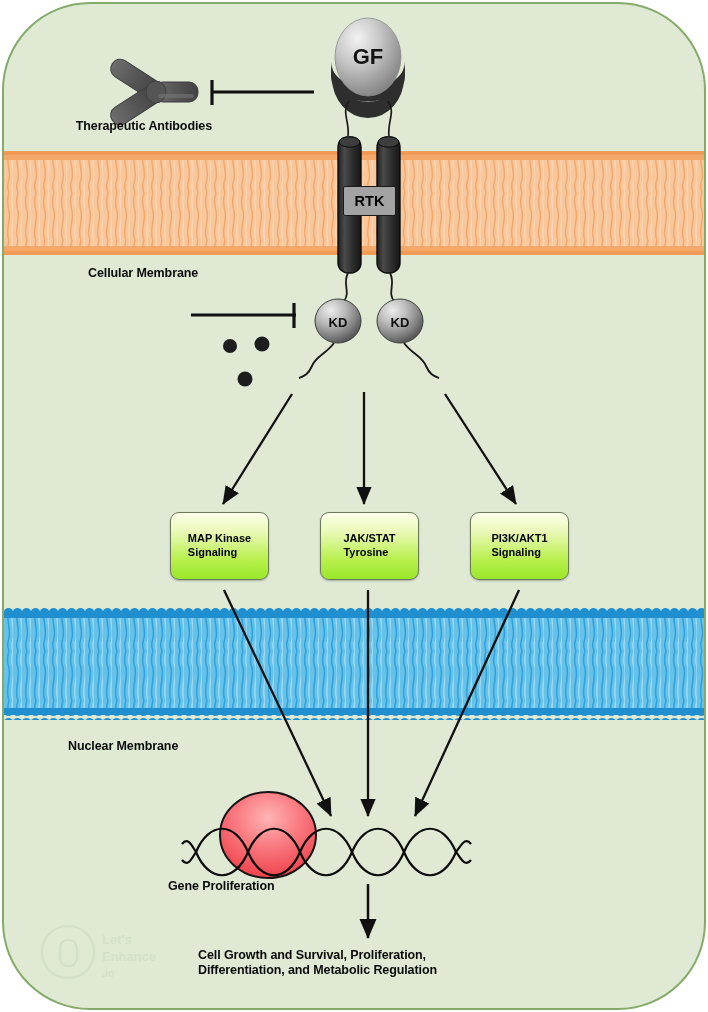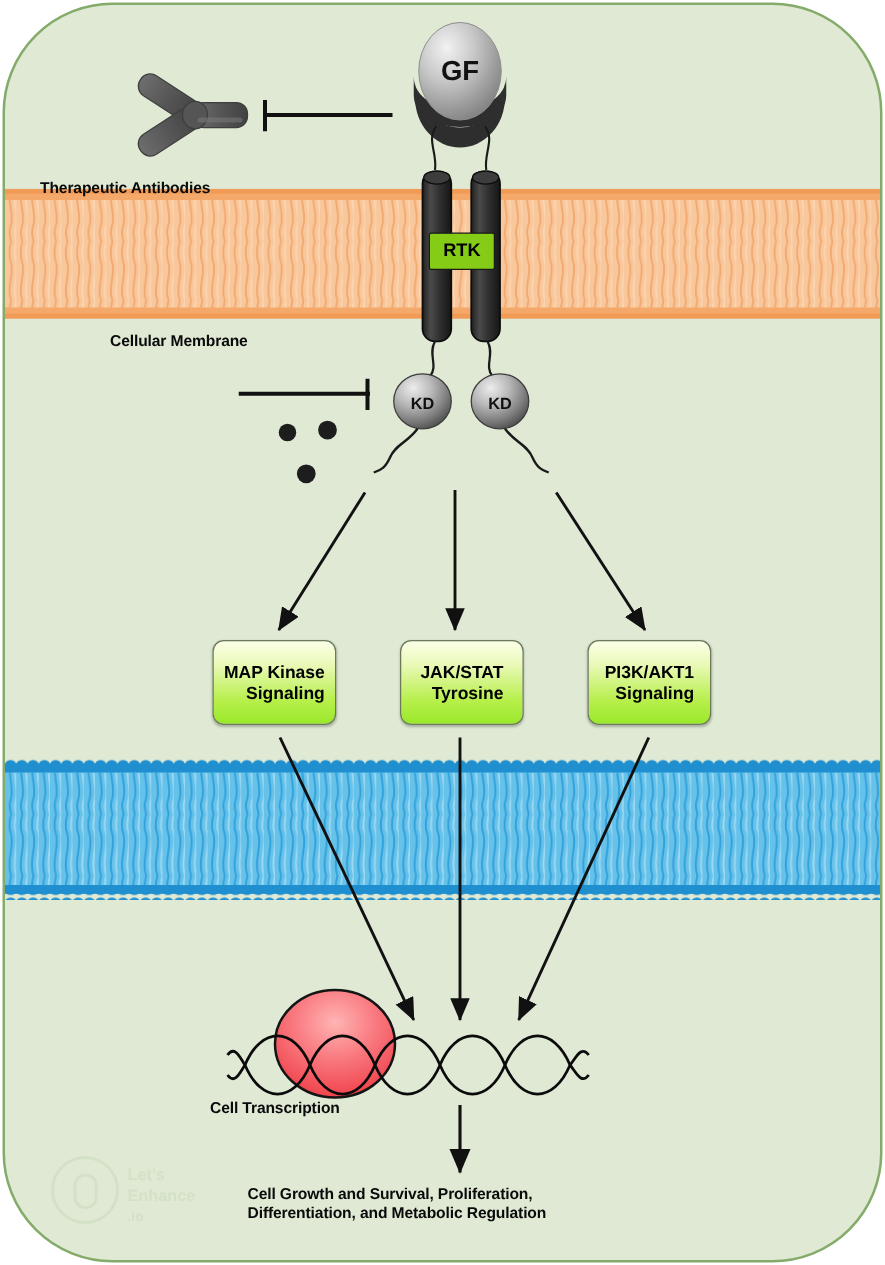--- a/index.html
+++ b/index.html
@@ -40,21 +40,21 @@
   .lbl {
     position: absolute;
     font-family: "Liberation Sans", sans-serif;
     font-weight: bold;
     color: #0a0a0a;
     line-height: 1.22;
     white-space: pre;
     letter-spacing: -0.1px;
   }
   .lbl-center { }
-  .lbl-left { text-align: left; margin-top: 24px; }
+  .lbl-left { text-align: right; }
 
   
   .membrane {
     position: absolute;
     left: 0;
     width: 708px;
   }
   #cell-membrane {
     top: 147px;
     height: 105px;
@@ -74,38 +74,38 @@
     background: linear-gradient(to bottom, #fbffe8 0%, #eaf9b8 28%, #b7ef4b 72%, #9ae82a 100%);
     box-shadow: 0 1px 2px rgba(0,0,0,0.25);
     display: flex;
     align-items: center;
     justify-content: center;
     box-sizing: border-box;
   }
   .path-box-text {
     font-family: "Liberation Sans", sans-serif;
     font-weight: bold;
-    font-size: 14px;
+    font-size: 11px;
     color: #000;
-    text-align: right;
+    text-align: left;
     line-height: 1.25;
     white-space: pre;
   }
   #box-mapk { left: 166px; top: 508px; }
   #box-jak  { left: 316px; top: 508px; }
   #box-pi3k { left: 466px; top: 508px; }
 
   
   #rtk-label {
     position: absolute;
     left: 339px;
     top: 182px;
     width: 53px;
     height: 30px;
-    background: #84cc16;
+    background: #a3a3a3;
     border: 1.4px solid #1a1a1a;
     border-radius: 2px;
     display: flex;
     align-items: center;
     justify-content: center;
     box-sizing: border-box;
     z-index: 6;
   }
   #rtk-label span {
     font-family: "Liberation Sans", sans-serif;
@@ -179,20 +179,21 @@
         </defs>
         <rect x="0" y="5" width="708" height="103" fill="#67c2ea"></rect>
         <rect x="0" y="11" width="708" height="46" fill="url(#nm-tails-top)"></rect>
         <rect x="0" y="57" width="708" height="46" fill="url(#nm-tails-bot)"></rect>
         <rect x="0" y="0" width="708" height="11" fill="url(#nm-heads-top)"></rect>
         <rect x="0" y="102" width="708" height="11" fill="url(#nm-heads-bot)"></rect>
         <rect x="0" y="4" width="708" height="7" fill="#1f8fcf"></rect>
         <rect x="0" y="101" width="708" height="7" fill="#1f8fcf"></rect>
       </svg>
     </div>
+    <div class="lbl lbl-center" id="nuclear-membrane-label" style="left:64px; top:735px; width:212px; font-size:12.5px;">Nuclear Membrane</div>
 
     <svg class="svg-layer" viewBox="0 0 708 1012">
       <defs>
         <radialGradient id="gf-grad" cx="34%" cy="26%" r="78%">
           <stop offset="0%" stop-color="#f2f2f2"></stop>
           <stop offset="42%" stop-color="#c9c9c9"></stop>
           <stop offset="78%" stop-color="#9d9d9d"></stop>
           <stop offset="100%" stop-color="#838383"></stop>
         </radialGradient>
         <radialGradient id="kd-grad" cx="34%" cy="26%" r="80%">
@@ -332,21 +333,21 @@
       </g>
     </svg>
 
     <div id="rtk-label">
       <span>RTK</span>
     </div>
 
     <div class="lbl lbl-left" id="antibody-label" style="left:28px; top:115px; width:180px; font-size:12.5px;">Therapeutic Antibodies</div>
 
 
-    <div class="lbl lbl-center" id="gene-transcription-label" style="left:164px; top:875px; width:200px; font-size:12.5px;">Cell Transcription</div>
+    <div class="lbl lbl-center" id="gene-transcription-label" style="left:164px; top:875px; width:200px; font-size:12.5px;">Gene Proliferation</div>
 
     <div class="lbl lbl-center" id="outcome-label" style="left:194px; top:944px; width:330px; font-size:12.5px;">Cell Growth and Survival, Proliferation,
 Differentiation, and Metabolic Regulation</div>
 
     <div class="path-box" id="box-mapk">
       <span class="path-box-text">MAP Kinase
 Signaling</span>
     </div>
     <div class="path-box" id="box-jak">
       <span class="path-box-text">JAK/STAT

